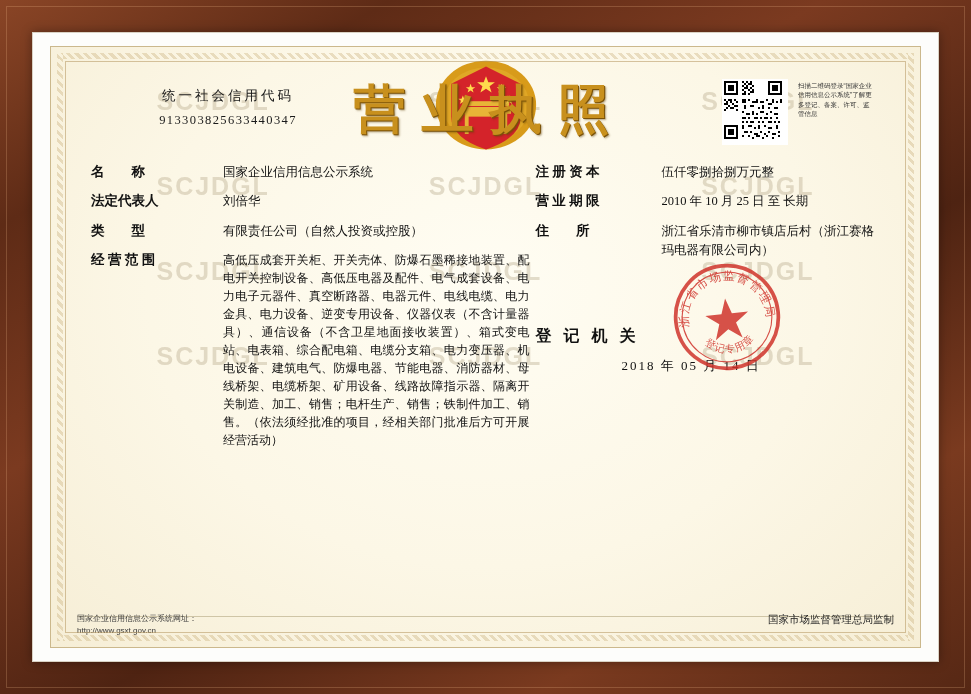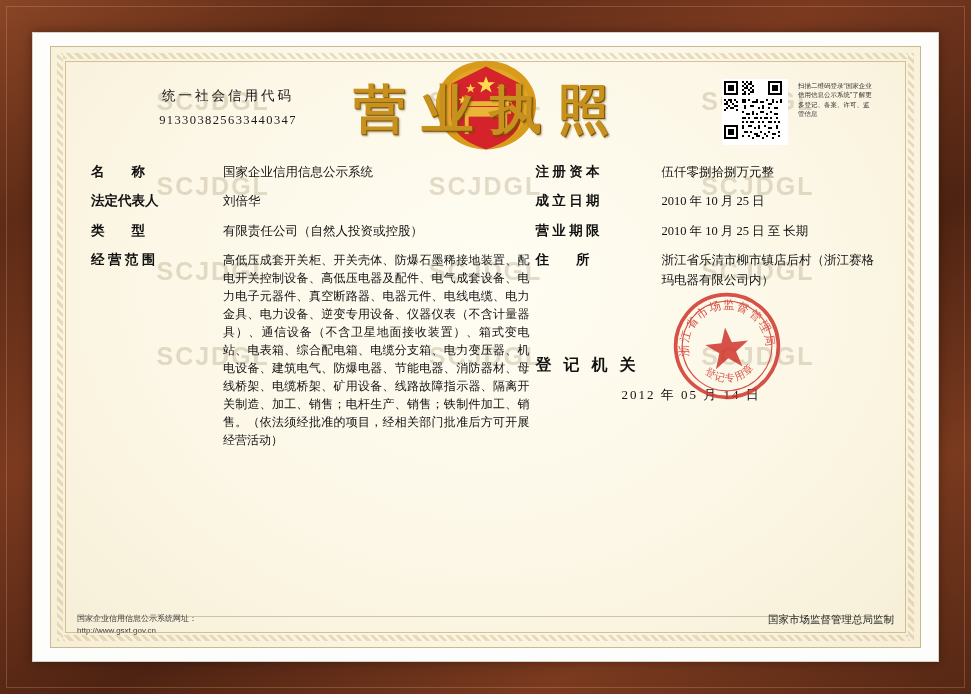--- a/index.html
+++ b/index.html
@@ -308,39 +308,35 @@
 
             </div>
 
             <div class="col-right">
 
               <div class="frow">
                 <div class="flabel">注 册 资 本</div>
                 <div class="fvalue">伍仟零捌拾捌万元整</div>
               </div>
 
-              <div class="frow">
-                <div class="flabel">成 立 日 期</div>
-                <div class="fvalue">2010 年 10 月 25 日</div>
-              </div>
 
               <div class="frow">
                 <div class="flabel">营 业 期 限</div>
                 <div class="fvalue">2010 年 10 月 25 日 至 长期</div>
               </div>
 
               <div class="frow">
                 <div class="flabel">住　　所</div>
                 <div class="fvalue">浙江省乐清市柳市镇店后村（浙江赛格玛电器有限公司内）</div>
               </div>
 
               <div class="reg-row">
                 <div class="reg-label">登 记 机 关</div>
                 <div class="date-line">
-                  <span>2012</span>
+                  <span>2018</span>
                   <span>年</span>
                   <span>05</span>
                   <span>月</span>
                   <span>14</span>
                   <span>日</span>
                 </div>
 
                 <svg class="seal" viewBox="0 0 120 120">
                   <circle cx="60" cy="60" r="55" fill="none" stroke="#d0342c" stroke-width="4"></circle>
                   <circle cx="60" cy="60" r="48" fill="none" stroke="#d0342c" stroke-width="1.2"></circle>

